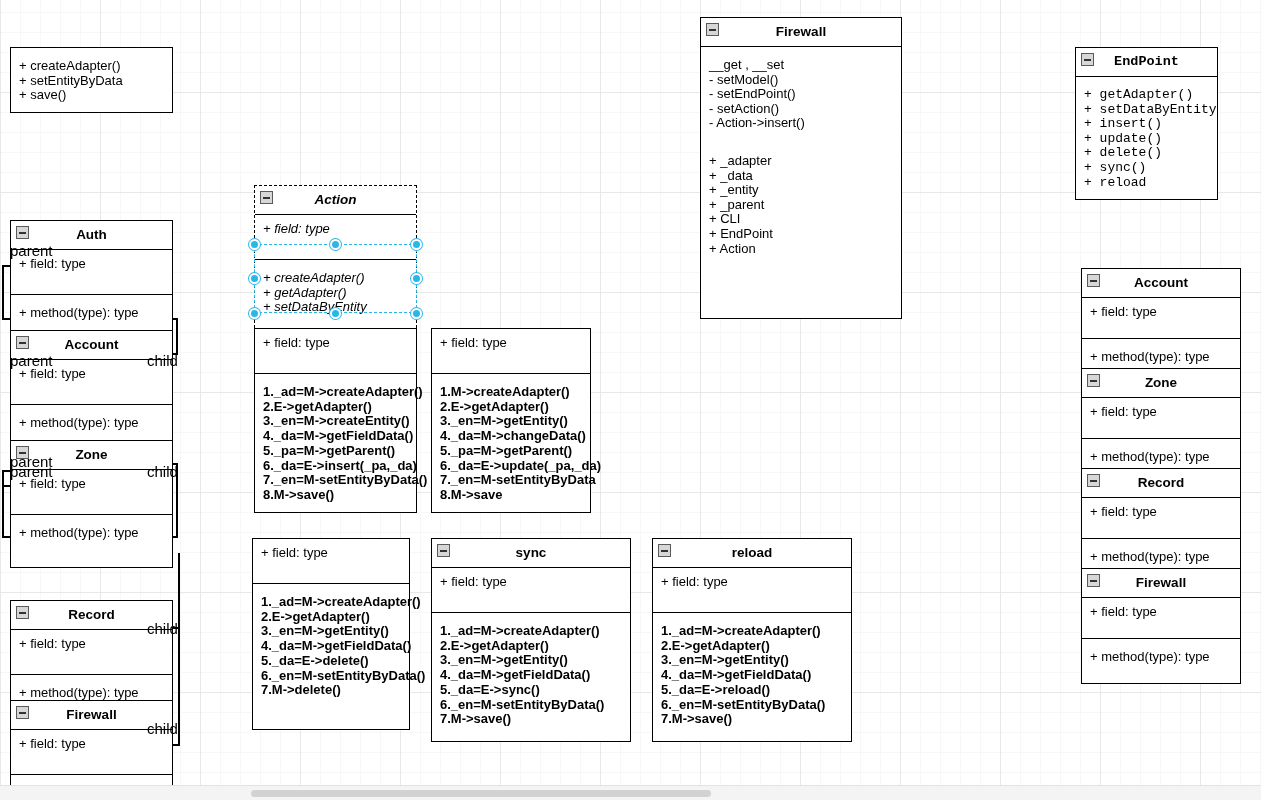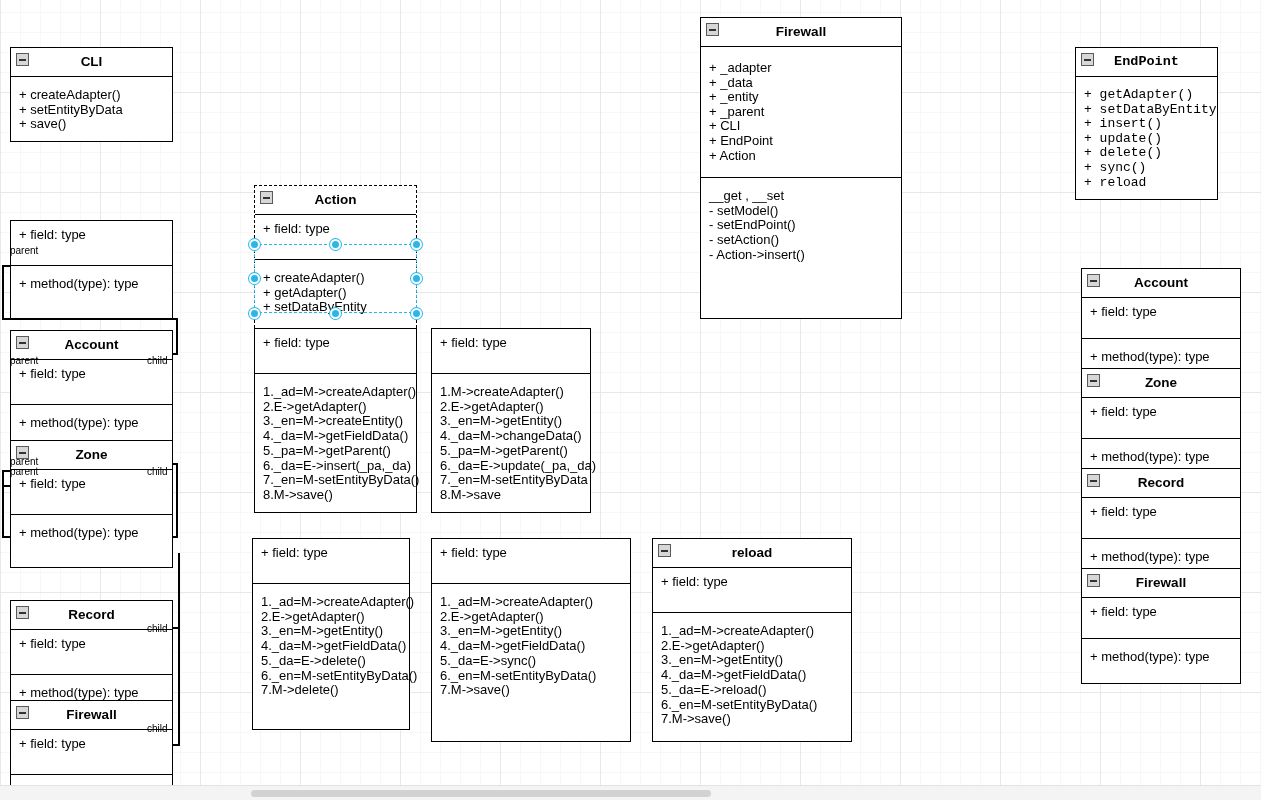--- a/index.html
+++ b/index.html
@@ -40,28 +40,28 @@
   }
   .uml .sect{
     border-bottom:1.6px solid #000;padding:7px 6px 7px 8px;
     font-size:13px;line-height:14.6px;color:#000;
   }
   .uml .sect:last-child{border-bottom:none;}
   .uml .sect.nb{border-bottom:none;}
   .uml .row{white-space:nowrap;font-size:13px;line-height:14.6px;}
   .uml .meth{padding:11px 6px 9px 8px;}
   .uml .meth .row{line-height:14.6px;}
-  .uml .steps .row{line-height:14.7px;}
+  .uml .steps .row{line-height:14.7px;font-weight:bold;}
 
   
   .edge{position:absolute;background:#000;z-index:1;}
   .edge.h{height:1.6px;}
   .edge.v{width:1.6px;}
   .elabel{
-    position:absolute;font-size:10px;color:#000;z-index:6;
+    position:absolute;font-size:15px;color:#000;z-index:6;
     background:transparent;line-height:12px;white-space:nowrap;
   }
   .sel-inner{
     position:absolute;border:1.4px dashed #29b6e8;box-sizing:border-box;z-index:7;
     pointer-events:none;
   }
   .handle{
     position:absolute;width:11px;height:11px;border-radius:50%;
     background:#29b6e8;border:2px solid #ffffff;box-sizing:border-box;
     z-index:9;box-shadow:0 0 0 1px #29b6e8;
@@ -104,32 +104,32 @@
   <div class="elabel" style="left:10px;top:245px;">parent</div>
   <div class="elabel" style="left:10px;top:355px;">parent</div>
   <div class="elabel" style="left:147px;top:355px;">child</div>
   <div class="elabel" style="left:10px;top:456px;">parent</div>
   <div class="elabel" style="left:10px;top:466px;">parent</div>
   <div class="elabel" style="left:147px;top:466px;">child</div>
   <div class="elabel" style="left:147px;top:623px;">child</div>
   <div class="elabel" style="left:147px;top:723px;">child</div>
 
   <div class="uml" style="left:10px;top:47px;width:163px;">
-    <div class="hdr">
-      <span class="collapse"></span>
-      <span>CLI</span>
-    </div>
     <div class="sect meth">
       <div class="row">+ createAdapter()</div>
       <div class="row">+ setEntityByData</div>
       <div class="row">+ save()</div>
     </div>
   </div>
 
   <div class="uml" style="left:10px;top:220px;width:163px;">
+    <div class="hdr">
+      <span class="collapse"></span>
+      <span>Auth</span>
+    </div>
     <div class="sect" style="min-height:30px;">
       <div class="row">+ field: type</div>
     </div>
     <div class="sect meth" style="min-height:32px;">
       <div class="row">+ method(type): type</div>
     </div>
   </div>
 
   <div class="uml" style="left:10px;top:330px;width:163px;">
     <div class="hdr">
@@ -176,21 +176,21 @@
       <span>Firewall</span>
     </div>
     <div class="sect" style="min-height:30px;">
       <div class="row">+ field: type</div>
     </div>
     <div class="sect meth" style="min-height:32px;">
       <div class="row">+ method(type): type</div>
     </div>
   </div>
 
-  <div class="uml" style="left:254px;top:185px;width:163px;border-style:dashed;border-width:1.5px;">
+  <div class="uml" style="left:254px;top:185px;width:163px;border-style:dashed;border-width:1.5px;font-style:italic;">
     <div class="hdr">
       <span class="collapse"></span>
       <span>Action</span>
     </div>
     <div class="sect" style="min-height:30px;">
       <div class="row">+ field: type</div>
     </div>
     <div class="sect meth" style="min-height:52px;">
       <div class="row">+ createAdapter()</div>
       <div class="row">+ getAdapter()</div>
@@ -249,20 +249,24 @@
       <div class="row">2.E-&gt;getAdapter()</div>
       <div class="row">3._en=M-&gt;getEntity()</div>
       <div class="row">4._da=M-&gt;getFieldData()</div>
       <div class="row">5._da=E-&gt;delete()</div>
       <div class="row">6._en=M-setEntityByData()</div>
       <div class="row">7.M-&gt;delete()</div>
     </div>
   </div>
 
   <div class="uml" style="left:431px;top:538px;width:200px;height:204px;">
+    <div class="hdr">
+      <span class="collapse"></span>
+      <span>sync</span>
+    </div>
     <div class="sect" style="min-height:30px;">
       <div class="row">+ field: type</div>
     </div>
     <div class="sect meth steps nb">
       <div class="row">1._ad=M-&gt;createAdapter()</div>
       <div class="row">2.E-&gt;getAdapter()</div>
       <div class="row">3._en=M-&gt;getEntity()</div>
       <div class="row">4._da=M-&gt;getFieldData()</div>
       <div class="row">5._da=E-&gt;sync()</div>
       <div class="row">6._en=M-setEntityByData()</div>
@@ -286,37 +290,37 @@
       <div class="row">5._da=E-&gt;reload()</div>
       <div class="row">6._en=M-setEntityByData()</div>
       <div class="row">7.M-&gt;save()</div>
     </div>
   </div>
 
   <div class="uml" style="left:700px;top:17px;width:202px;height:302px;">
     <div class="hdr">
       <span class="collapse"></span>
       <span>Firewall</span>
+    </div>
+    <div class="sect meth nb">
+      <div class="row">__get , __set</div>
+      <div class="row">- setModel()</div>
+      <div class="row">- setEndPoint()</div>
+      <div class="row">- setAction()</div>
+      <div class="row">- Action-&gt;insert()</div>
     </div>
     <div class="sect" style="padding-top:14px;padding-bottom:14px;">
       <div class="row">+ _adapter</div>
       <div class="row">+ _data</div>
       <div class="row">+ _entity</div>
       <div class="row">+ _parent</div>
       <div class="row">+ CLI</div>
       <div class="row">+ EndPoint</div>
       <div class="row">+ Action</div>
     </div>
-    <div class="sect meth nb">
-      <div class="row">__get , __set</div>
-      <div class="row">- setModel()</div>
-      <div class="row">- setEndPoint()</div>
-      <div class="row">- setAction()</div>
-      <div class="row">- Action-&gt;insert()</div>
-    </div>
   </div>
 
   <div class="uml" style="left:1075px;top:47px;width:143px;font-family:Liberation Mono, monospace;">
     <div class="hdr">
       <span class="collapse"></span>
       <span>EndPoint</span>
     </div>
     <div class="sect meth nb">
       <div class="row">+ getAdapter()</div>
       <div class="row">+ setDataByEntity</div>

